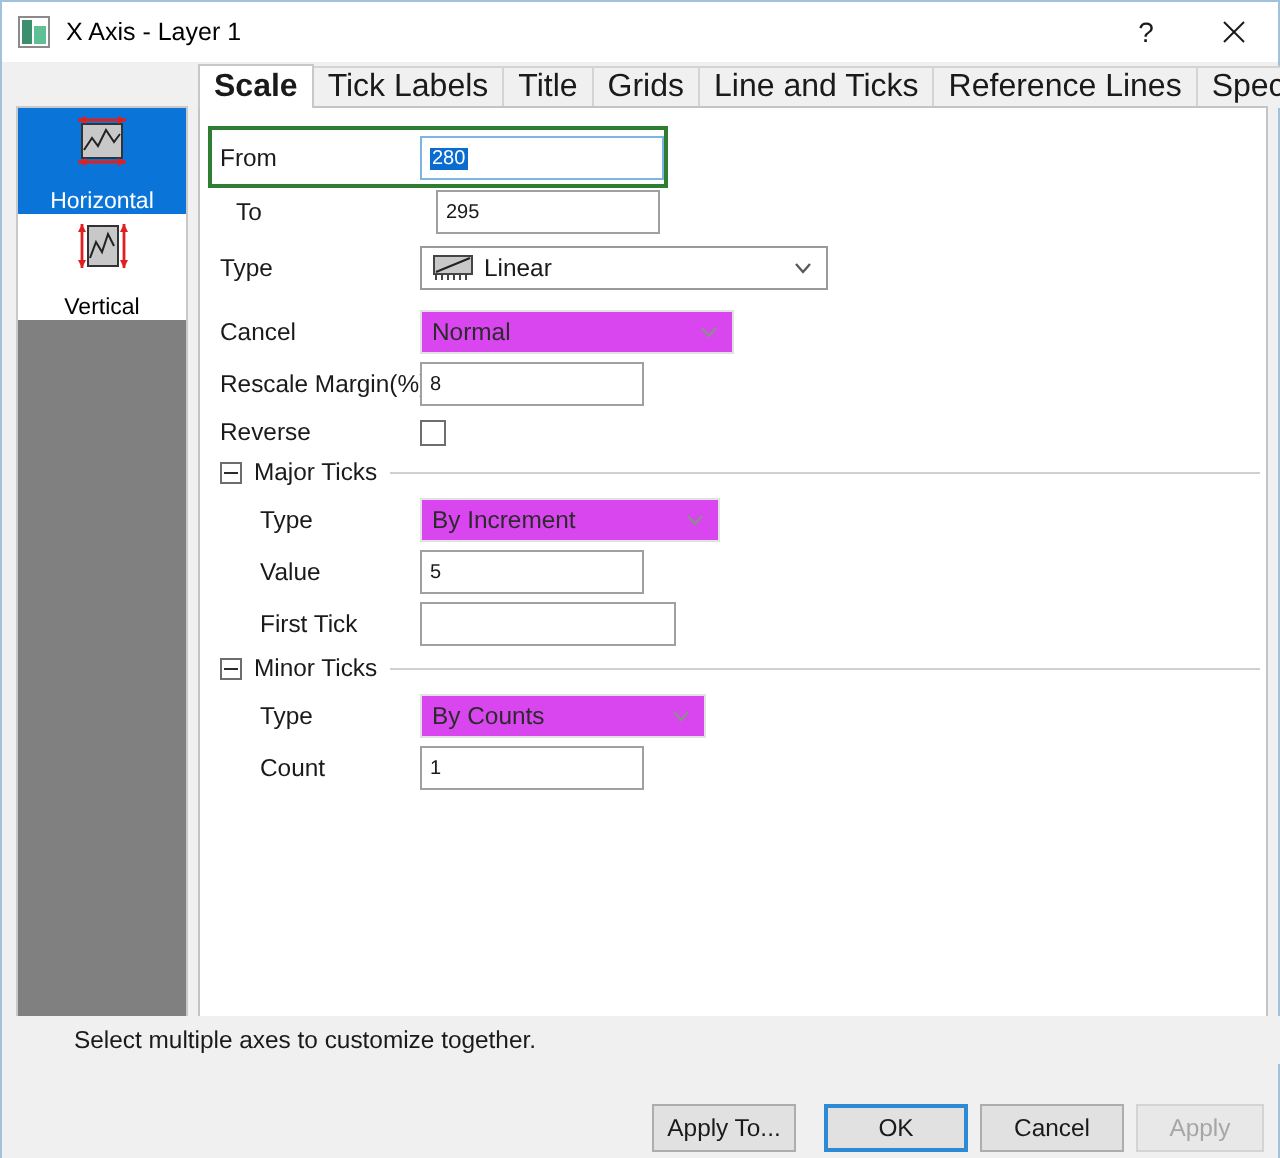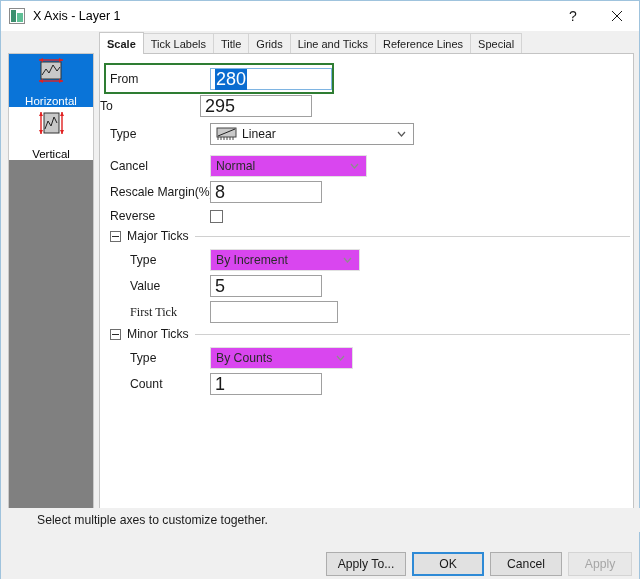--- a/index.html
+++ b/index.html
@@ -88,21 +88,21 @@
     height: 22px;
     display: flex;
     align-items: flex-end;
   }
   .tab {
     height: 21px;
     padding: 0 7px;
     box-sizing: border-box;
     display: flex;
     align-items: center;
-    font-size: 11px;
+    font-size: 16px;
     color: #1a1a1a;
     background: #f0f0f0;
     border: 1px solid #d4d4d4;
     border-bottom: none;
     margin-right: -1px;
     white-space: nowrap;
   }
   .tab.active {
     background: #ffffff;
     font-weight: bold;
@@ -170,21 +170,21 @@
   .lbl {
     font-size: 12.2px;
     color: #1a1a1a;
     white-space: nowrap;
   }
   .field {
     box-sizing: border-box;
     height: 22px;
     border: 1px solid #a0a0a0;
     background: #ffffff;
-    font-size: 18px;
+    font-size: 10px;
     color: #1a1a1a;
     display: flex;
     align-items: center;
     padding-left: 4px;
   }
   .sel-text {
     background: #0a6cd0;
     color: #ffffff;
     padding: 0 1px;
   }
@@ -409,21 +409,21 @@
 
   <div class="panel">
 
     <div class="row" style="top:13px; left:10px; width:420px;">
       <span class="lbl" style="width:100px;">From</span>
       <span class="field focused" style="width:122px;">
         <span class="sel-text">280</span>
       </span>
     </div>
 
-    <div class="row" style="top:40px; left:0; width:420px;">
+    <div class="row" style="top:40px; left:18px; width:420px;">
       <span class="lbl" style="width:100px;">To</span>
       <span class="field" style="width:112px;">
         <span>295</span>
       </span>
     </div>
 
     <div class="row" style="top:68px; left:10px; width:420px;">
       <span class="lbl" style="width:100px;">Type</span>
       <span class="combo" style="width:204px;">
         <span class="linicon">
@@ -489,21 +489,21 @@
       </span>
     </div>
 
     <div class="row" style="top:220px; left:30px; width:420px;">
       <span class="lbl" style="width:80px;">Value</span>
       <span class="field" style="width:112px;">
         <span>5</span>
       </span>
     </div>
 
-    <div class="row" style="top:246px; left:30px; width:420px;font-family:Liberation Serif, serif;">
+    <div class="row" style="top:246px; left:30px; width:420px;">
       <span class="lbl" style="width:80px;">First Tick</span>
       <span class="field" style="width:128px;">
         <span></span>
       </span>
     </div>
 
     <div class="group" style="top:272px; left:10px; width:520px;">
       <span class="expander"></span>
       <span class="group-label">Minor Ticks</span>
       <span class="group-line"></span>
@@ -530,21 +530,21 @@
 
   </div>
 
   <div class="hl-box" style="left:103px; top:62px; width:230px; height:31px;"></div>
 
   <div class="statusbar">
     <span class="status-text">Select multiple axes to customize together.</span>
   </div>
 
   <div class="buttonbar">
-    <div class="btn" style="left:325px; width:80px;">
+    <div class="btn" style="left:325px; width:72px;">
       <span>Apply To...</span>
     </div>
     <div class="btn primary" style="left:411px; width:72px;">
       <span>OK</span>
     </div>
     <div class="btn" style="left:489px; width:72px;">
       <span>Cancel</span>
     </div>
     <div class="btn disabled" style="left:567px; width:64px;">
       <span>Apply</span>

